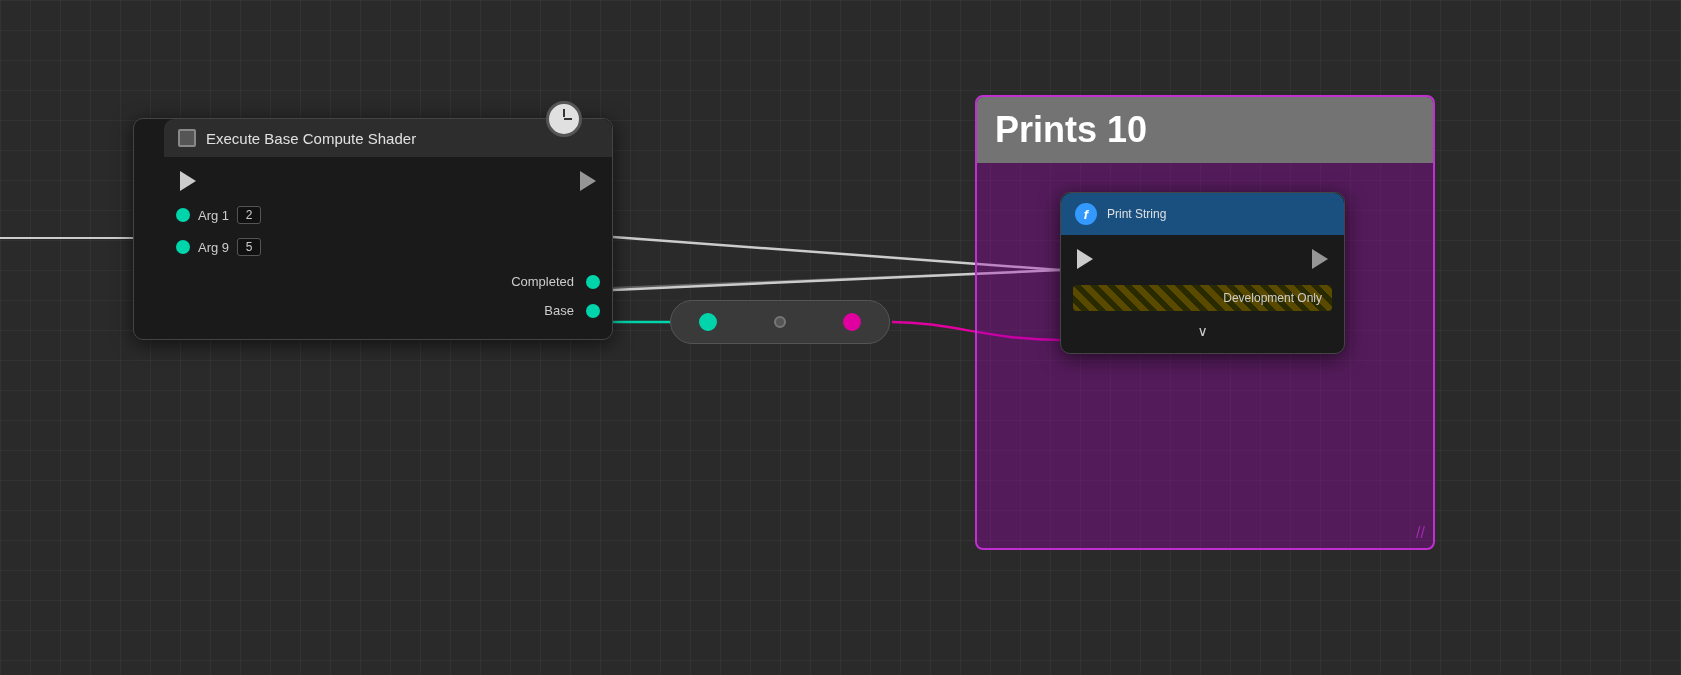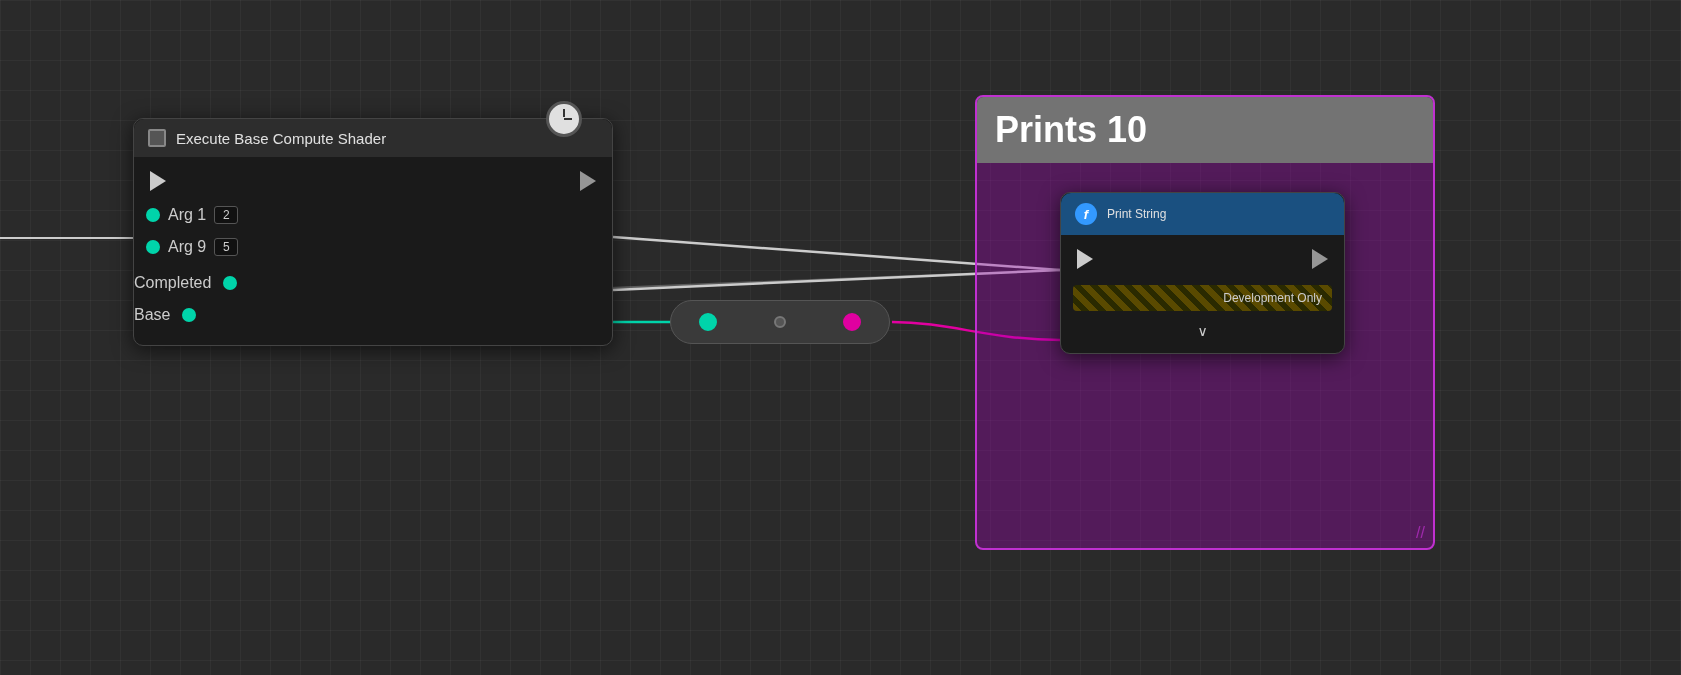--- a/index.html
+++ b/index.html
@@ -28,20 +28,21 @@
     
     .node-execute {
       position: absolute;
       left: 133px;
       top: 118px;
       width: 480px;
       background: #1a1a1a;
       border-radius: 10px;
       border: 1px solid #444;
       box-shadow: 0 4px 20px rgba(0,0,0,0.6);
+      padding-left: 30px;
     }
 
     .node-execute .node-header {
       background: #2d2d2d;
       border-radius: 10px 10px 0 0;
       padding: 10px 14px;
       display: flex;
       align-items: center;
       gap: 10px;
       position: relative;
@@ -125,20 +126,21 @@
       align-items: center;
       padding: 3px 0;
     }
 
     .pin-row.left-pin {
       padding-left: 12px;
       gap: 8px;
     }
 
     .pin-row.right-pin {
+      justify-content: flex-end;
       padding-right: 12px;
       gap: 12px;
     }
 
     .pin-circle {
       width: 14px; height: 14px;
       border-radius: 50%;
       border: 2px solid;
       flex-shrink: 0;
     }
@@ -148,21 +150,21 @@
       border-color: #00d4aa;
     }
 
     .pin-circle.magenta {
       background: #e000a0;
       border-color: #e000a0;
     }
 
     .pin-label {
       color: #cccccc;
-      font-size: 16px;
+      font-size: 13px;
     }
 
     .pin-value-box {
       background: #111;
       border: 1px solid #555;
       border-radius: 3px;
       padding: 1px 6px;
       color: #ccc;
       font-size: 12px;
       min-width: 24px;

